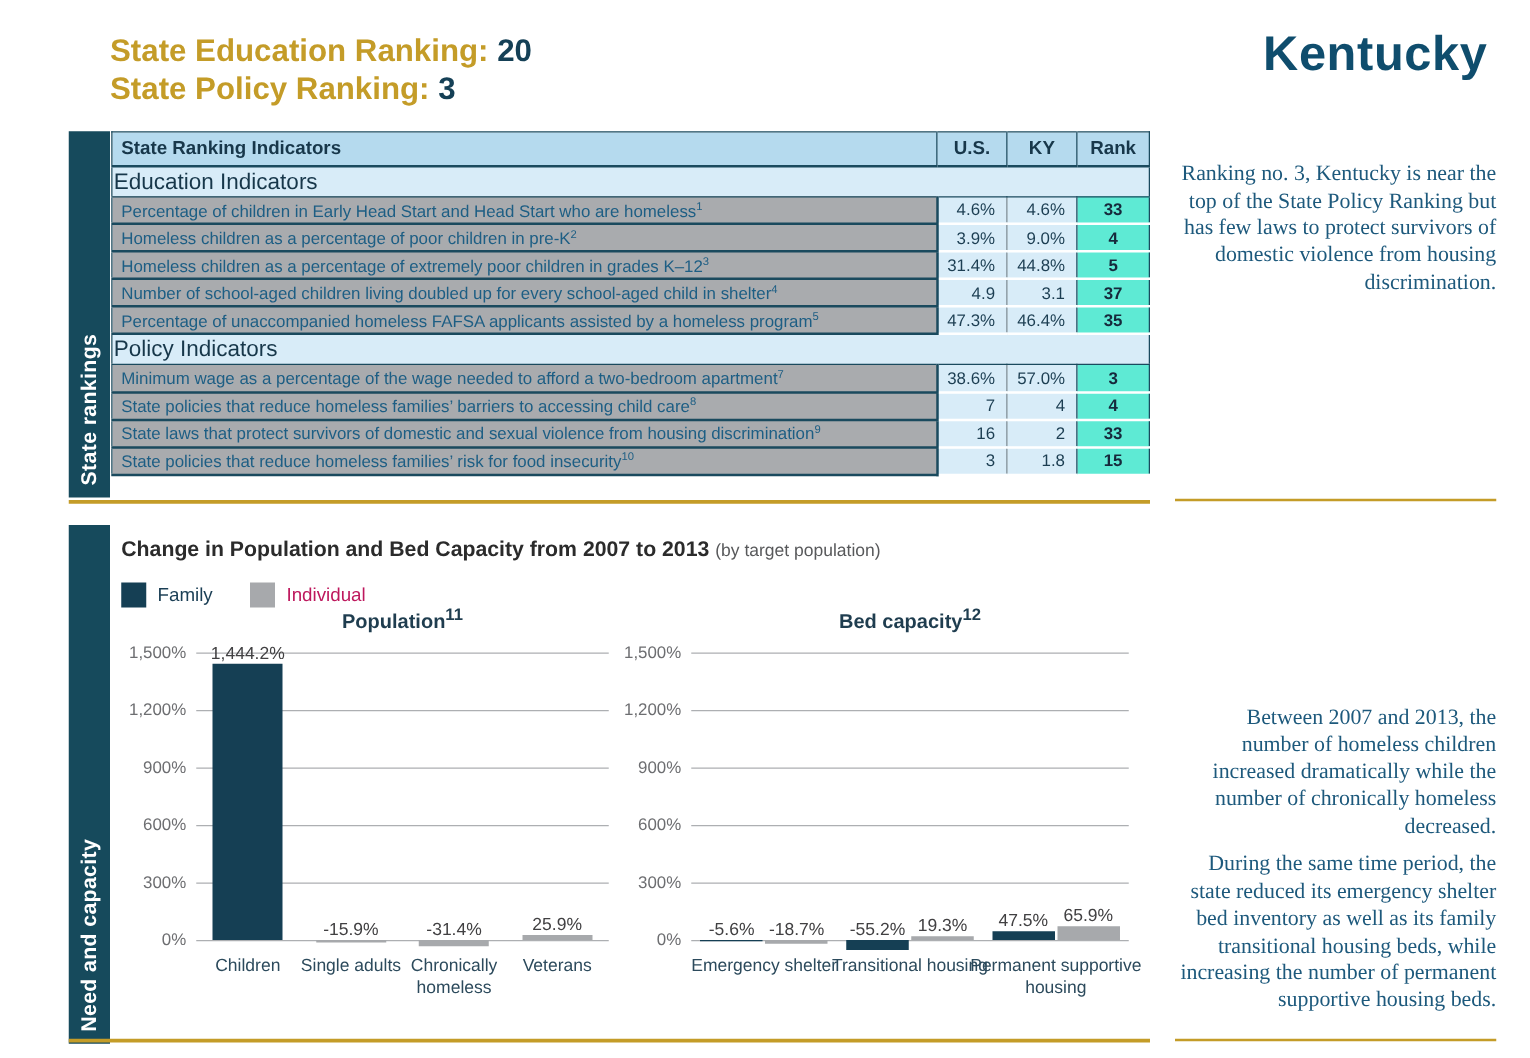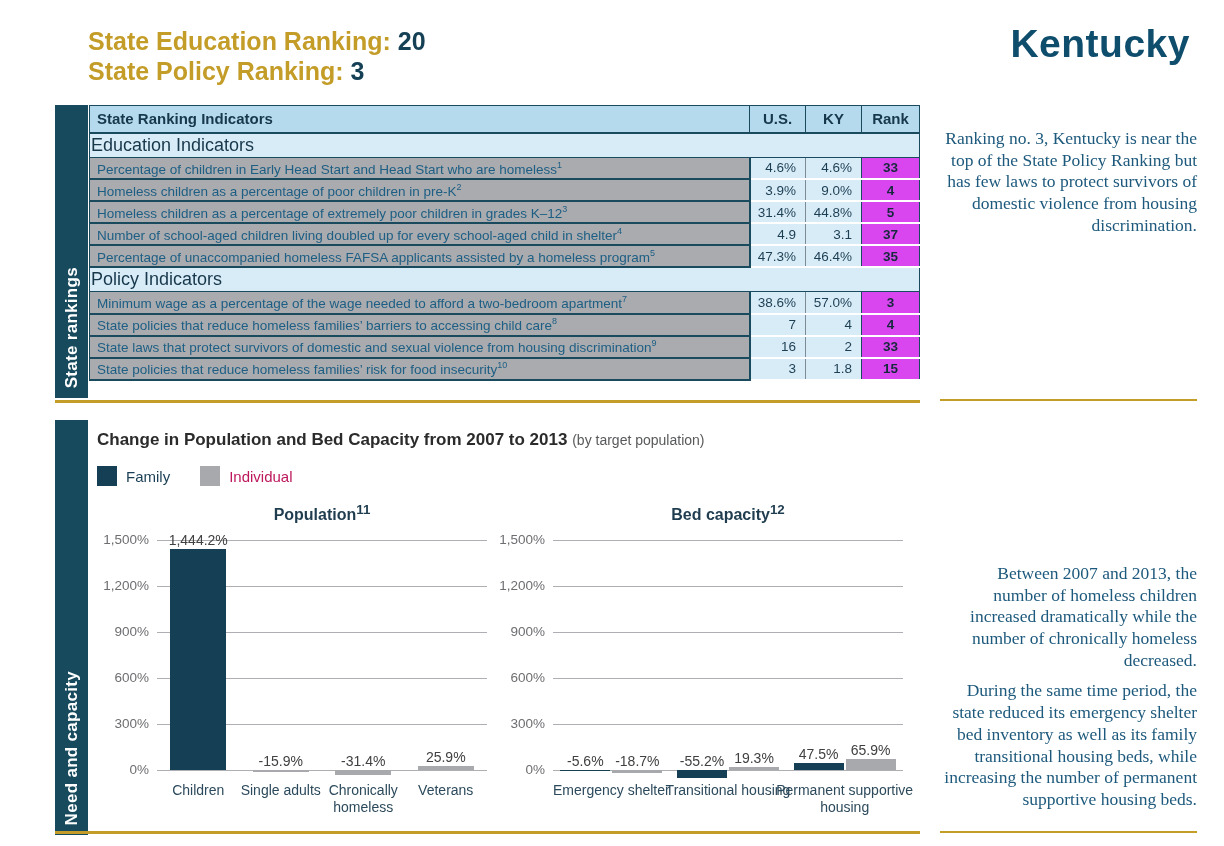--- a/index.html
+++ b/index.html
@@ -25,40 +25,40 @@
   .ranking-table th.c-ind{text-align:left;padding-left:7px;}
   .ranking-table th.c-us,.ranking-table th.c-ky{border-left:1px solid #1A4A5E;}
   .ranking-table th.c-rank{border-left:1px solid #1A4A5E;}
   .ranking-table td.section{background:#D8ECF8;color:#17374A;padding-left:1px;
       border-bottom:1px solid #1A4A5E;font-size:18px;}
   .ranking-table td.name{background:#A9ABAE;color:#1D5E84;padding-left:7px;
       border-bottom:2px solid #1A4A5E;border-right:2px solid #1A4A5E;}
   .ranking-table td.val{background:#D8ECF8;text-align:right;padding-right:9px;
       border-bottom:2px solid #FFF;border-right:1px solid #7C8B94;}
   .ranking-table td.val.ky{border-right:1px solid #1A4A5E;}
-  .ranking-table td.rank{background:#d946ef;text-align:center;font-weight:bold;color:#16293C;
+  .ranking-table td.rank{background:#5eead4;text-align:center;font-weight:bold;color:#16293C;
       border-bottom:2px solid #FFF;}
   .ranking-table sup{font-size:9px;}
   
   .gold-rule{position:absolute;background:#C49C28;}
   
   .note{position:absolute;width:257px;text-align:right;font-family:"Liberation Serif",serif;
       font-size:17.5px;line-height:1.24;color:#1D597C;}
   .note p{margin:0 0 9px 0;}
   
   .cap-title{position:absolute;left:97px;top:430px;font-size:17px;color:#2B2B2B;}
   .cap-title .t{font-weight:bold;margin-top:10px;}
   .cap-title .sub{font-size:14px;color:#58595B;font-weight:normal;}
   .legend{position:absolute;left:97px;top:466px;display:flex;align-items:center;font-size:15px;}
   .legend .sw{width:20px;height:20px;margin-right:9px;}
   .legend .lbl{margin-right:30px;}
   .legend .lbl.family{color:#1A3E54;}
   .legend .lbl.individual{color:#be185d;}
   
-  .chart{position:absolute;top:498px;height:330px;text-decoration:underline;}
+  .chart{position:absolute;top:480px;height:330px;text-decoration:underline;}
   #chart-population{left:95px;width:398px;}
   #chart-bedcapacity{left:487px;width:420px;}
   .chart .ctitle{position:absolute;top:4px;text-align:center;font-size:16px;font-weight:bold;color:#1F3D4F;}
   .chart .gridline{position:absolute;height:1px;background:#ADAFB2;}
   .chart .ytick{position:absolute;text-align:right;font-size:13.5px;color:#6D6E71;}
   .chart .bar{position:absolute;}
   .chart .vlabel{position:absolute;width:80px;text-align:center;font-size:14px;color:#414042;}
   .chart .catlabel{position:absolute;text-align:center;font-size:14px;line-height:1.18;color:#2C4A5C;}
 </style>
 </head>

